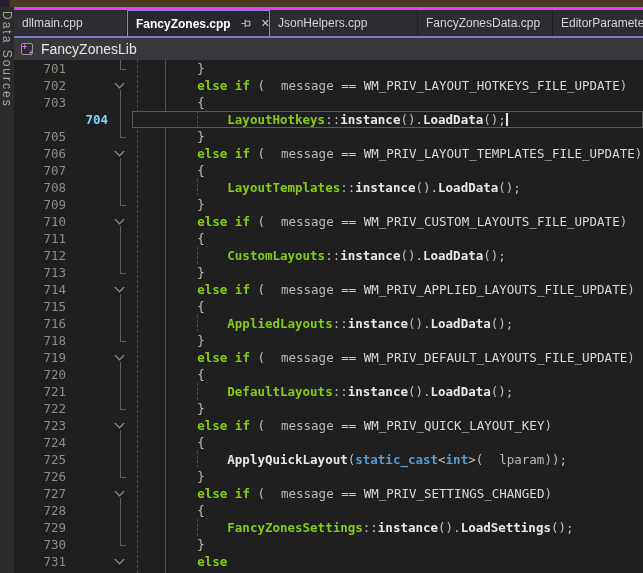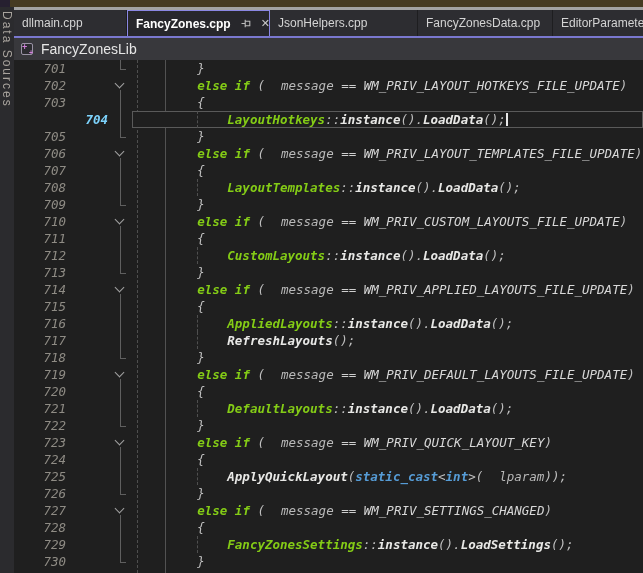--- a/index.html
+++ b/index.html
@@ -13,21 +13,21 @@
   
   #sidebar{position:absolute;left:0;top:7px;width:14px;height:566px;background:#2b2b2e;}
   #side-label{position:absolute;left:0;top:4px;width:14px;
       writing-mode:vertical-rl;text-orientation:mixed;
       font-size:12px;letter-spacing:2px;color:#a9a49e;white-space:nowrap;}
 
   
   #main{position:absolute;left:14px;top:7px;right:0;bottom:0;display:flex;flex-direction:column;}
 
   
-  #tabbar{height:26px;background:#a3a3a3;padding-top:3px;display:flex;align-items:stretch;
+  #tabbar{height:26px;background:#d946ef;padding-top:3px;display:flex;align-items:stretch;
           border-bottom:2px solid #7a78cf;}
   .tab{box-sizing:border-box;display:flex;align-items:center;overflow:hidden;
        background:#2d2d31;color:#d4d4d4;font-size:12px;white-space:nowrap;
        padding:0 6px 0 8px;border-right:1px solid #1e1e20;cursor:default;}
   .tab:nth-child(1){width:113px;}
   .tab:nth-child(2){width:143px;}
   .tab:nth-child(3){width:148px;}
   .tab:nth-child(4){width:135px;}
   .tab:nth-child(5){flex:1;border-right:none;}
   .tab.active{background:#27272b;color:#ffffff;font-weight:bold;
@@ -39,21 +39,21 @@
   #breadcrumb{height:22px;background:#38383c;display:flex;align-items:center;}
   #bc-icon{position:relative;box-sizing:border-box;width:12px;height:12px;margin:0 8px 0 7px;
       border:1px solid #9a93a5;border-radius:2px;background:#2c2c30;}
   #bc-icon .pp{position:absolute;color:#cf7fd9;font-size:9px;font-weight:bold;line-height:1;}
   #bc-icon .pp.a{left:0px;top:-1px;}
   #bc-icon .pp.b{right:-1px;bottom:-2px;font-size:7px;}
   #bc-text{color:#e6e6e6;font-size:14px;}
 
   
   #editor{position:relative;flex:1;background:#1f1f1f;overflow:hidden;
-      font-family:"DejaVu Sans Mono",monospace;font-size:12.5px;line-height:17px;font-style:italic;}
+      font-family:"DejaVu Sans Mono",monospace;font-size:12.5px;line-height:17px;}
   .guide{position:absolute;top:0;bottom:0;width:0;}
   #guide0{left:123px;border-left:1px dashed #4f4f4f;}
   #guide4{left:151px;border-left:1px solid #525252;}
 
   .row{position:relative;height:17px;white-space:pre;}
   .curline{position:absolute;left:118px;right:0;top:0;bottom:0;
       background:#1f1f1f;border:1px solid #5a5a5a;box-sizing:border-box;}
   .num{position:absolute;left:0;top:0;width:52px;text-align:right;color:#8f8c85;}
   .num.cur{color:#7dd3fc;font-weight:bold;margin-left:42px;}
   .fold{position:absolute;left:56px;top:0;width:67px;height:17px;}
@@ -134,21 +134,20 @@
           <div class="row"><span class="num">707</span><span class="fold mid"><span class="vline"></span></span><span class="codetext"><span class="tok-p">        {</span></span></div>
           <div class="row"><span class="num">708</span><span class="fold mid"><span class="vline"></span></span><span class="codetext"><span class="g8"></span><span class="tok-p">            </span><span class="tok-t">LayoutTemplates</span><span class="tok-p">::</span><span class="tok-f">instance</span><span class="tok-p">().</span><span class="tok-f">LoadData</span><span class="tok-p">();</span></span></div>
           <div class="row"><span class="num">709</span><span class="fold end"><span class="vline"></span><span class="tick"></span></span><span class="codetext"><span class="tok-p">        }</span></span></div>
           <div class="row"><span class="num">710</span><span class="fold open"><span class="vline"></span><span class="chev"></span></span><span class="codetext"><span class="tok-p">        </span><span class="tok-k">else</span><span class="tok-p"> </span><span class="tok-k">if</span><span class="tok-p"> (</span><span class="tok-v">message</span><span class="tok-p"> </span><span class="tok-o">==</span><span class="tok-p"> </span><span class="tok-m">WM_PRIV_CUSTOM_LAYOUTS_FILE_UPDATE</span><span class="tok-p">)</span></span></div>
           <div class="row"><span class="num">711</span><span class="fold mid"><span class="vline"></span></span><span class="codetext"><span class="tok-p">        {</span></span></div>
           <div class="row"><span class="num">712</span><span class="fold mid"><span class="vline"></span></span><span class="codetext"><span class="g8"></span><span class="tok-p">            </span><span class="tok-t">CustomLayouts</span><span class="tok-p">::</span><span class="tok-f">instance</span><span class="tok-p">().</span><span class="tok-f">LoadData</span><span class="tok-p">();</span></span></div>
           <div class="row"><span class="num">713</span><span class="fold end"><span class="vline"></span><span class="tick"></span></span><span class="codetext"><span class="tok-p">        }</span></span></div>
           <div class="row"><span class="num">714</span><span class="fold open"><span class="vline"></span><span class="chev"></span></span><span class="codetext"><span class="tok-p">        </span><span class="tok-k">else</span><span class="tok-p"> </span><span class="tok-k">if</span><span class="tok-p"> (</span><span class="tok-v">message</span><span class="tok-p"> </span><span class="tok-o">==</span><span class="tok-p"> </span><span class="tok-m">WM_PRIV_APPLIED_LAYOUTS_FILE_UPDATE</span><span class="tok-p">)</span></span></div>
           <div class="row"><span class="num">715</span><span class="fold mid"><span class="vline"></span></span><span class="codetext"><span class="tok-p">        {</span></span></div>
           <div class="row"><span class="num">716</span><span class="fold mid"><span class="vline"></span></span><span class="codetext"><span class="g8"></span><span class="tok-p">            </span><span class="tok-t">AppliedLayouts</span><span class="tok-p">::</span><span class="tok-f">instance</span><span class="tok-p">().</span><span class="tok-f">LoadData</span><span class="tok-p">();</span></span></div>
-          <div class="row"><span class="num">717</span><span class="fold mid"><span class="vline"></span></span><span class="codetext"><span class="g8"></span><span class="tok-p">            </span><span class="tok-f">RefreshLayouts</span><span class="tok-p">();</span></span></div>
           <div class="row"><span class="num">718</span><span class="fold end"><span class="vline"></span><span class="tick"></span></span><span class="codetext"><span class="tok-p">        }</span></span></div>
           <div class="row"><span class="num">719</span><span class="fold open"><span class="vline"></span><span class="chev"></span></span><span class="codetext"><span class="tok-p">        </span><span class="tok-k">else</span><span class="tok-p"> </span><span class="tok-k">if</span><span class="tok-p"> (</span><span class="tok-v">message</span><span class="tok-p"> </span><span class="tok-o">==</span><span class="tok-p"> </span><span class="tok-m">WM_PRIV_DEFAULT_LAYOUTS_FILE_UPDATE</span><span class="tok-p">)</span></span></div>
           <div class="row"><span class="num">720</span><span class="fold mid"><span class="vline"></span></span><span class="codetext"><span class="tok-p">        {</span></span></div>
           <div class="row"><span class="num">721</span><span class="fold mid"><span class="vline"></span></span><span class="codetext"><span class="g8"></span><span class="tok-p">            </span><span class="tok-t">DefaultLayouts</span><span class="tok-p">::</span><span class="tok-f">instance</span><span class="tok-p">().</span><span class="tok-f">LoadData</span><span class="tok-p">();</span></span></div>
           <div class="row"><span class="num">722</span><span class="fold end"><span class="vline"></span><span class="tick"></span></span><span class="codetext"><span class="tok-p">        }</span></span></div>
           <div class="row"><span class="num">723</span><span class="fold open"><span class="vline"></span><span class="chev"></span></span><span class="codetext"><span class="tok-p">        </span><span class="tok-k">else</span><span class="tok-p"> </span><span class="tok-k">if</span><span class="tok-p"> (</span><span class="tok-v">message</span><span class="tok-p"> </span><span class="tok-o">==</span><span class="tok-p"> </span><span class="tok-m">WM_PRIV_QUICK_LAYOUT_KEY</span><span class="tok-p">)</span></span></div>
           <div class="row"><span class="num">724</span><span class="fold mid"><span class="vline"></span></span><span class="codetext"><span class="tok-p">        {</span></span></div>
           <div class="row"><span class="num">725</span><span class="fold mid"><span class="vline"></span></span><span class="codetext"><span class="g8"></span><span class="tok-p">            </span><span class="tok-f">ApplyQuickLayout</span><span class="tok-p">(</span><span class="tok-b">static_cast</span><span class="tok-p">&lt;</span><span class="tok-b">int</span><span class="tok-p">&gt;(</span><span class="tok-v">lparam</span><span class="tok-p">));</span></span></div>
           <div class="row"><span class="num">726</span><span class="fold end"><span class="vline"></span><span class="tick"></span></span><span class="codetext"><span class="tok-p">        }</span></span></div>
           <div class="row"><span class="num">727</span><span class="fold open"><span class="vline"></span><span class="chev"></span></span><span class="codetext"><span class="tok-p">        </span><span class="tok-k">else</span><span class="tok-p"> </span><span class="tok-k">if</span><span class="tok-p"> (</span><span class="tok-v">message</span><span class="tok-p"> </span><span class="tok-o">==</span><span class="tok-p"> </span><span class="tok-m">WM_PRIV_SETTINGS_CHANGED</span><span class="tok-p">)</span></span></div>

